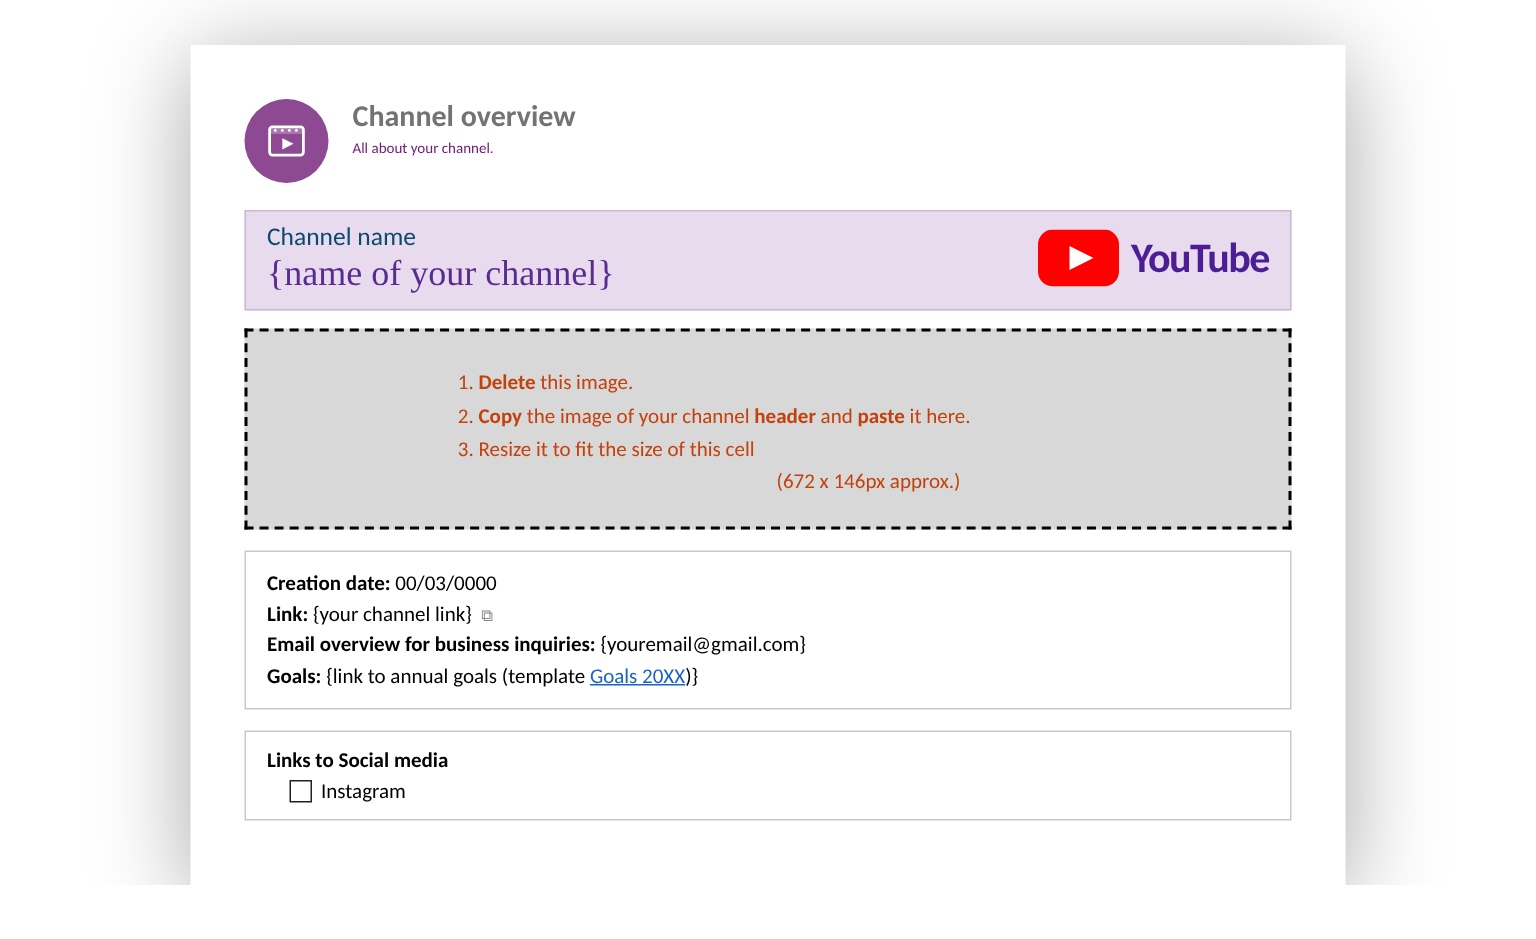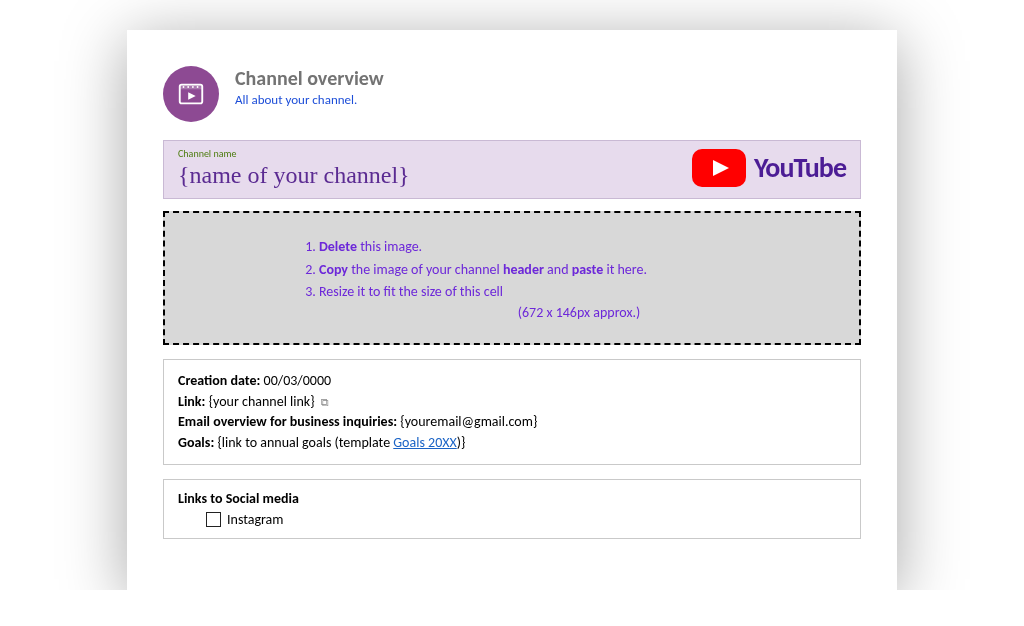--- a/index.html
+++ b/index.html
@@ -13,64 +13,64 @@
       position: relative;
       min-height: 560px;
       overflow: hidden;
     }
     .hdr { display:flex; align-items:flex-start; gap:16px; margin-bottom:18px; }
     .badge {
       width:56px; height:56px; border-radius:50%;
       background:#8d4a93; display:flex; align-items:center; justify-content:center;
     }
     .title-block h1 { font-size:20px; font-weight:700; color:#737373; }
-    .title-block p  { font-size:13px; color:#1d4ed8; margin-top:2px; }
+    .title-block p  { font-size:10px; color:#701a75; margin-top:2px; }
 
     .name-band {
       background:#e7dbed; border:1px solid #c9b9d4;
       padding:6px 14px 10px 14px;
       display:flex; align-items:center; justify-content:space-between;
       gap:16px;
     }
-    .name-texts .lbl { color:#4d7c0f; font-size:10px; }
+    .name-texts .lbl { color:#0c4a6e; font-size:17px; }
     .name-texts .val {
       color:#5b2b92; font-size:24px;
       font-family: "Segoe Script","Bradley Hand","Comic Sans MS",cursive;
       line-height:1.1; margin-top:2px;
     }
     .yt-logo { display:flex; align-items:center; gap:8px; }
     .yt-word { font-size:28px; font-weight:600; letter-spacing: -1px; color:#4c1d95; }
 
     .instr-box {
       margin-top:12px;
       border:2px dashed #000;
       background:#d8d8d8;
       padding:22px 20px 22px 130px;
-      font-size:14px; color:#6d28d9;
+      font-size:14px; color:#c2410c;
     }
     .instr-box ol { list-style: decimal; padding-left: 24px; }
     .instr-box li { margin:2px 0; line-height:1.45; }
     .instr-box .indent { margin-left:24px;text-align:center; }
 
     .meta-box, .desc-box, .social-box {
       border:1px solid #c9c9c9;
       padding:10px 14px;
       margin-top:14px;
       font-size:14px;
     }
     .meta-box p { margin:1px 0; line-height:1.4; }
     .bold { font-weight:700; }
     .link { color:#1a63c6; text-decoration:underline; cursor:pointer; }
     .copy-glyph { color:#888; font-size:11px; margin-left:3px; }
 
     .desc-box .head { font-weight:700; }
     .desc-box .body { margin-top:2px; }
 
     .social-box .head { font-weight:700; margin-bottom:4px; }
-    .social-item { display:flex; align-items:center; gap:6px; margin-left:28px; margin-top:2px; }
+    .social-item { display:flex; align-items:center; gap:6px; margin-left:15px; margin-top:2px; }
     .cb { width:15px; height:15px; border:1.5px solid #222; background:#fff; }
   </style>
 </head>
 <body>
 
 <div class="page">
   <div class="hdr">
     <div class="badge">
       <svg width="30" height="30" viewBox="0 0 32 32">
         <rect x="4" y="6" width="24" height="20" rx="2" fill="none" stroke="#fff" stroke-width="2"></rect>

